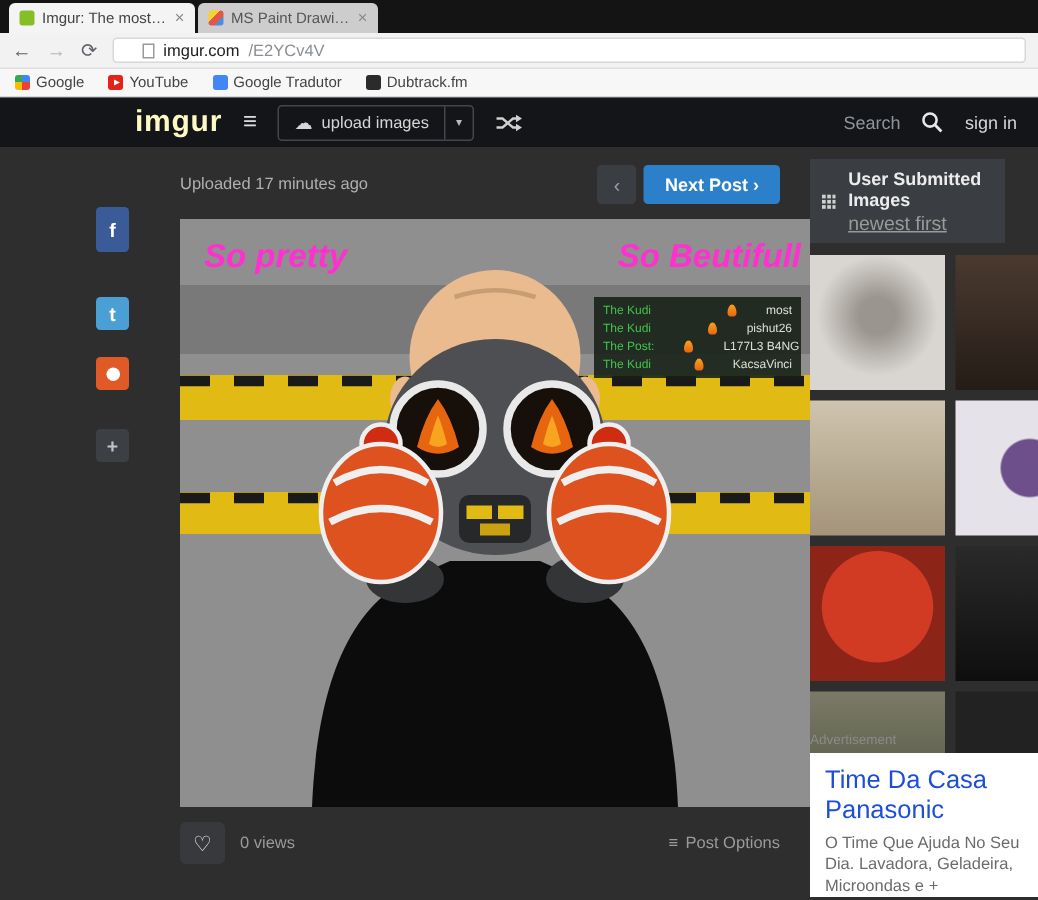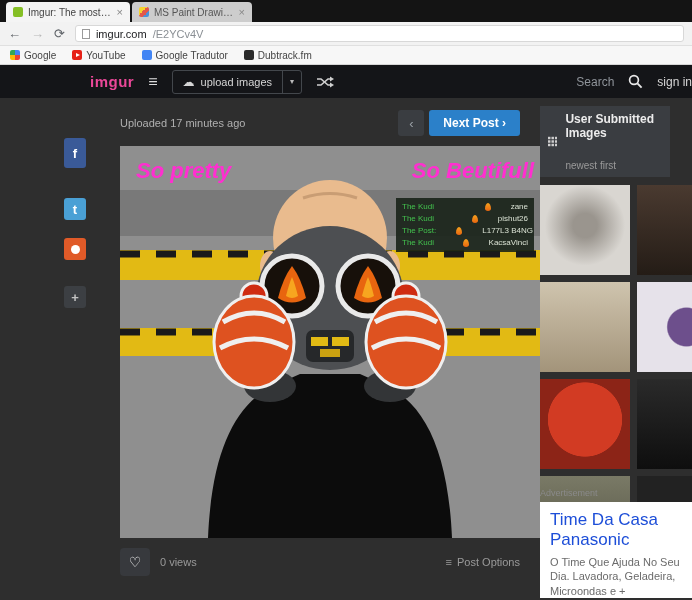--- a/index.html
+++ b/index.html
@@ -13,42 +13,42 @@
   .tab.inactive { background:#cdcdcd; color:#555; width:120px; margin-left:2px; }
   .tab .ttl { white-space:nowrap; overflow:hidden; text-overflow:ellipsis; flex:1; }
   .tab .cls { color:#888; font-size:11px; }
   .favicon { width:10px; height:10px; border-radius:2px; flex:none; }
   .favicon.imgur { background:#85bf25; }
   .favicon.paint { background:linear-gradient(135deg,#f6d32d 0 40%,#e2574c 40% 70%,#4a90d9 70%); }
 
   .toolbar { height:24px; background:#f2f2f2; display:flex; align-items:center; padding:0 8px; gap:10px; border-bottom:1px solid #e0e0e0; }
   .navbtn { font-size:13px; color:#5f6368; line-height:1; }
   .navbtn.disabled { color:#b8b8b8; }
-  .addressbar { flex:1; height:17px; background:#fff; border:1px solid #d8d8d8; border-radius:3px; display:flex; align-items:center; padding:0 6px; gap:6px; font-size:11px; }
+  .addressbar { flex:1; height:17px; background:#fff; border:1px solid #d8d8d8; border-radius:3px; display:flex; align-items:center; padding:0 19px; gap:6px; font-size:11px; }
   .pageicon { width:8px; height:10px; border:1px solid #9a9a9a; background:#fff; flex:none; }
   .host { color:#202124; } .path { color:#8a8f94; }
 
   .bookmarks { height:19px; background:#f7f7f7; display:flex; align-items:center; gap:16px; padding:0 10px; font-size:10px; color:#444; border-bottom:1px solid #d6d6d6; }
   .bm { display:flex; align-items:center; gap:4px; }
   .bmicon { width:10px; height:10px; border-radius:2px; flex:none; }
   .bmicon.google { background:conic-gradient(#4285f4 0 25%,#ea4335 0 50%,#fbbc05 0 75%,#34a853 0); }
   .bmicon.youtube { background:#e62117; position:relative; }
   .bmicon.youtube::after { content:""; position:absolute; left:3.5px; top:2.5px; border-left:4px solid #fff; border-top:2.5px solid transparent; border-bottom:2.5px solid transparent; }
   .bmicon.translate { background:#4285f4; }
   .bmicon.dubtrack { background:#2b2b2b; }
 
   
   .site-header { height:33px; background:#141518; display:flex; align-items:center; padding-left:90px; gap:14px; }
-  .logo { color:#ec4899; font-size:15px; font-weight:bold; letter-spacing:.5px; }
+  .logo { color:#fef9c3; font-size:20px; font-weight:bold; letter-spacing:.5px; }
   .hamburger { color:#dedede; font-size:16px; }
   .upload-btn { display:flex; align-items:center; height:24px; border:1px solid #43474c; border-radius:3px; color:#d6d6d6; font-size:11px; }
   .upload-main { display:flex; align-items:center; gap:6px; padding:0 10px; }
   .cloud { font-size:12px; color:#d6d6d6; }
   .upload-caret { padding:0 7px; border-left:1px solid #43474c; font-size:8px; color:#bbb; align-self:stretch; display:flex; align-items:center; }
-  .hdr-right { margin-left:auto; display:flex; align-items:center; gap:14px; }
+  .hdr-right { margin-left:auto; display:flex; align-items:center; gap:14px; padding-right:14px; }
   .search-label { color:#8f949a; font-size:12px; }
   .signin { color:#d6d6d6; font-size:12px; }
 
   
   .content { position:relative; height:502px; background:#2e2e2e; }
 
   .social { position:absolute; left:64px; top:40px; width:22px; }
   .tile { width:22px; height:22px; border-radius:3px; color:#fff; font-weight:bold; font-size:13px; display:flex; align-items:center; justify-content:center; position:absolute; left:0; }
   .tile.fb { background:#3a5a98; top:0; height:30px; }
   .tile.tw { background:#4aa0d5; top:60px; }
@@ -75,21 +75,21 @@
 
   .post-bottom { display:flex; align-items:center; margin-top:10px; gap:10px; }
   .heart-btn { width:30px; height:28px; background:#37393d; border-radius:4px; color:#e8e8e8; display:flex; align-items:center; justify-content:center; font-size:14px; }
   .views { color:#9a9a9a; font-size:11px; }
   .post-options { margin-left:auto; color:#9a9a9a; font-size:11px; display:flex; gap:5px; align-items:center; }
 
   
   .sidebar { position:absolute; left:540px; top:8px; width:130px; }
   .sb-header { background:#3a3d41; padding:6px 8px; display:flex; gap:8px; align-items:center; }
   .sb-title { color:#ececec; font-size:12px; font-weight:bold; }
-  .sb-sub { color:#9a9a9a; font-size:10px; margin-top:20px; }
+  .sb-sub { color:#9a9a9a; font-size:13px; margin-top:1px;text-decoration:underline; }
   .thumbs { margin-top:8px; width:152px; height:336px; overflow:hidden; display:grid; grid-template-columns:90px 90px; grid-auto-rows:90px; gap:7px; }
   .thumb { width:90px; height:90px; }
   .t1 { background:radial-gradient(circle at 50% 45%, #9a958e 18%, #d9d6d1 60%); }
   .t2 { background:linear-gradient(#4a3a30,#241c16); }
   .t3 { background:linear-gradient(#cfc4ae,#a3947a); }
   .t4 { background:radial-gradient(circle at 55% 50%, #6d4f8c 0 28%, #e6e2ea 30%); }
   .t5 { background:radial-gradient(circle at 50% 45%, #d23b23 0 55%, #8c2417 56%); }
   .t6 { background:linear-gradient(#2a2a2a,#0e0e0e); }
   .t7 { background:linear-gradient(#7a7a66,#4e4e40); }
   .t8 { background:#222; }
@@ -245,21 +245,21 @@
         <path d="M252,202 Q286,184 320,202" stroke="#efefef" stroke-width="5" fill="none"></path>
       </svg>
 
       <span class="caption right">So Beutifull</span>
       <span class="caption left">So pretty</span>
 
       <div class="chatbox">
         <div class="chatline">
           <span class="chat-user">The Kudi</span>
           <span class="flame"></span>
-          <span class="chat-name">zane</span>
+          <span class="chat-name">most</span>
         </div>
         <div class="chatline">
           <span class="chat-user">The Kudi</span>
           <span class="flame"></span>
           <span class="chat-name">pishut26</span>
         </div>
         <div class="chatline">
           <span class="chat-user">The Post:</span>
           <span class="flame"></span>
           <span class="chat-name">L177L3 B4NG</span>

